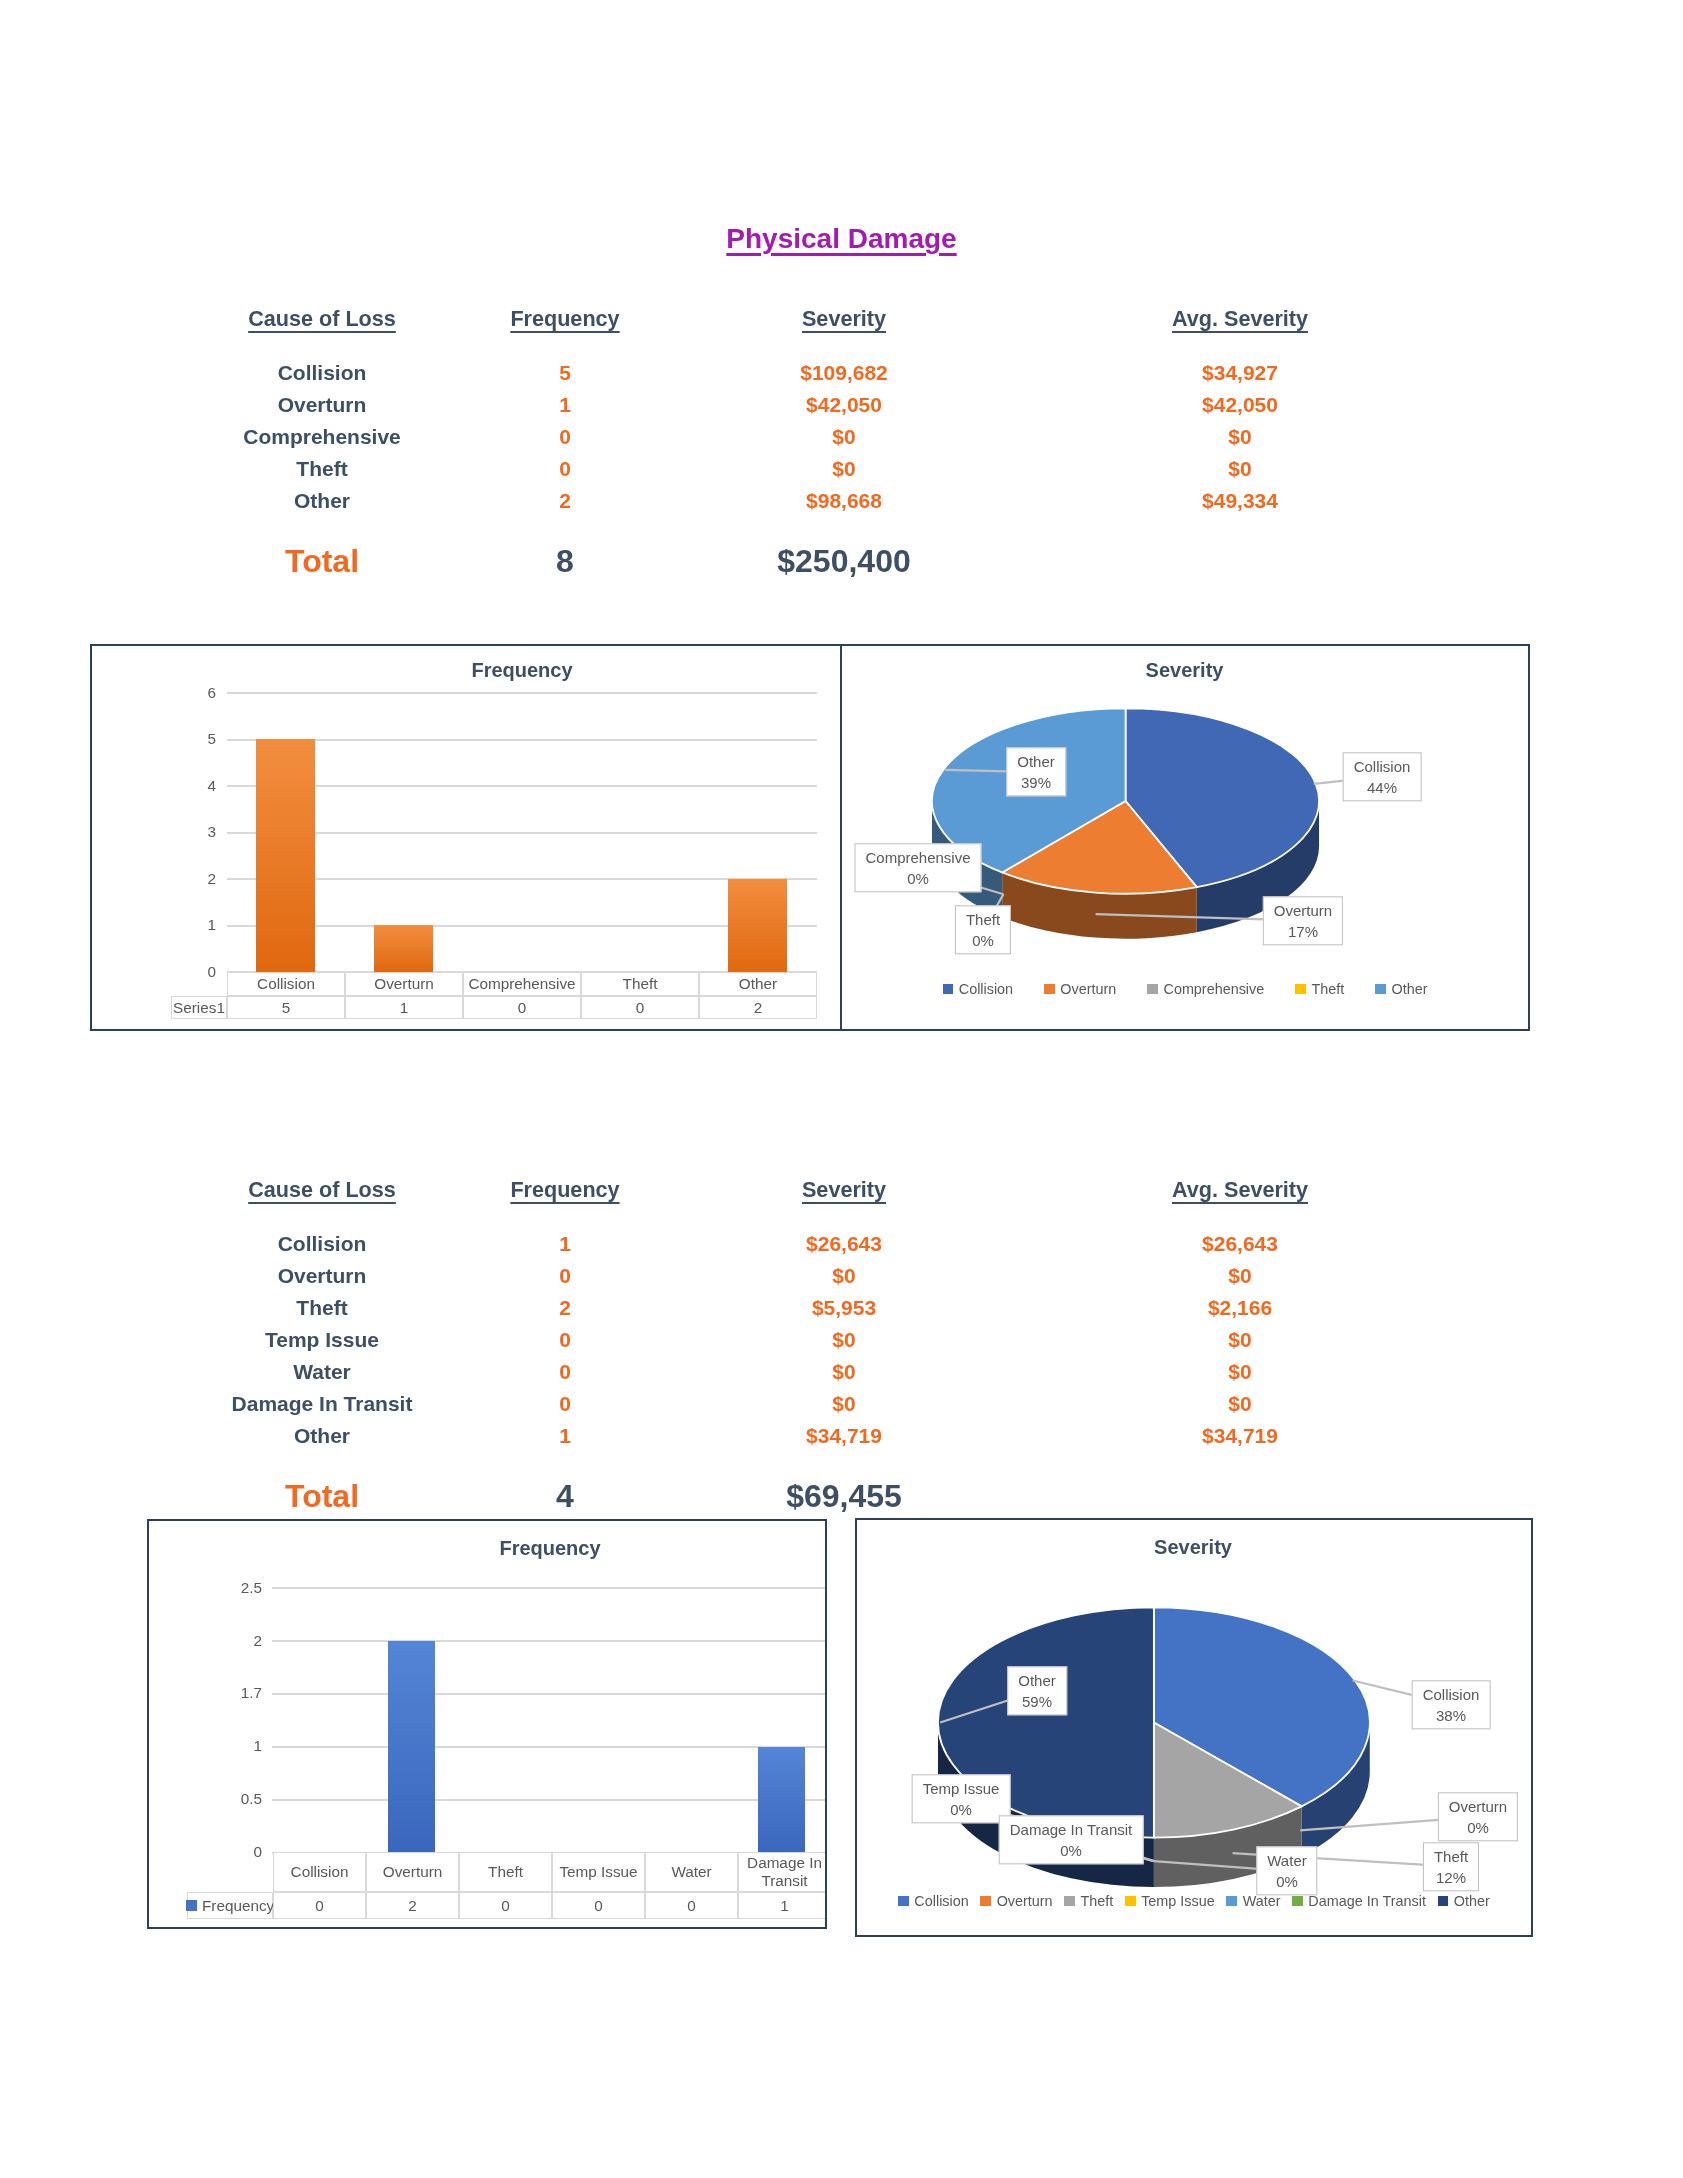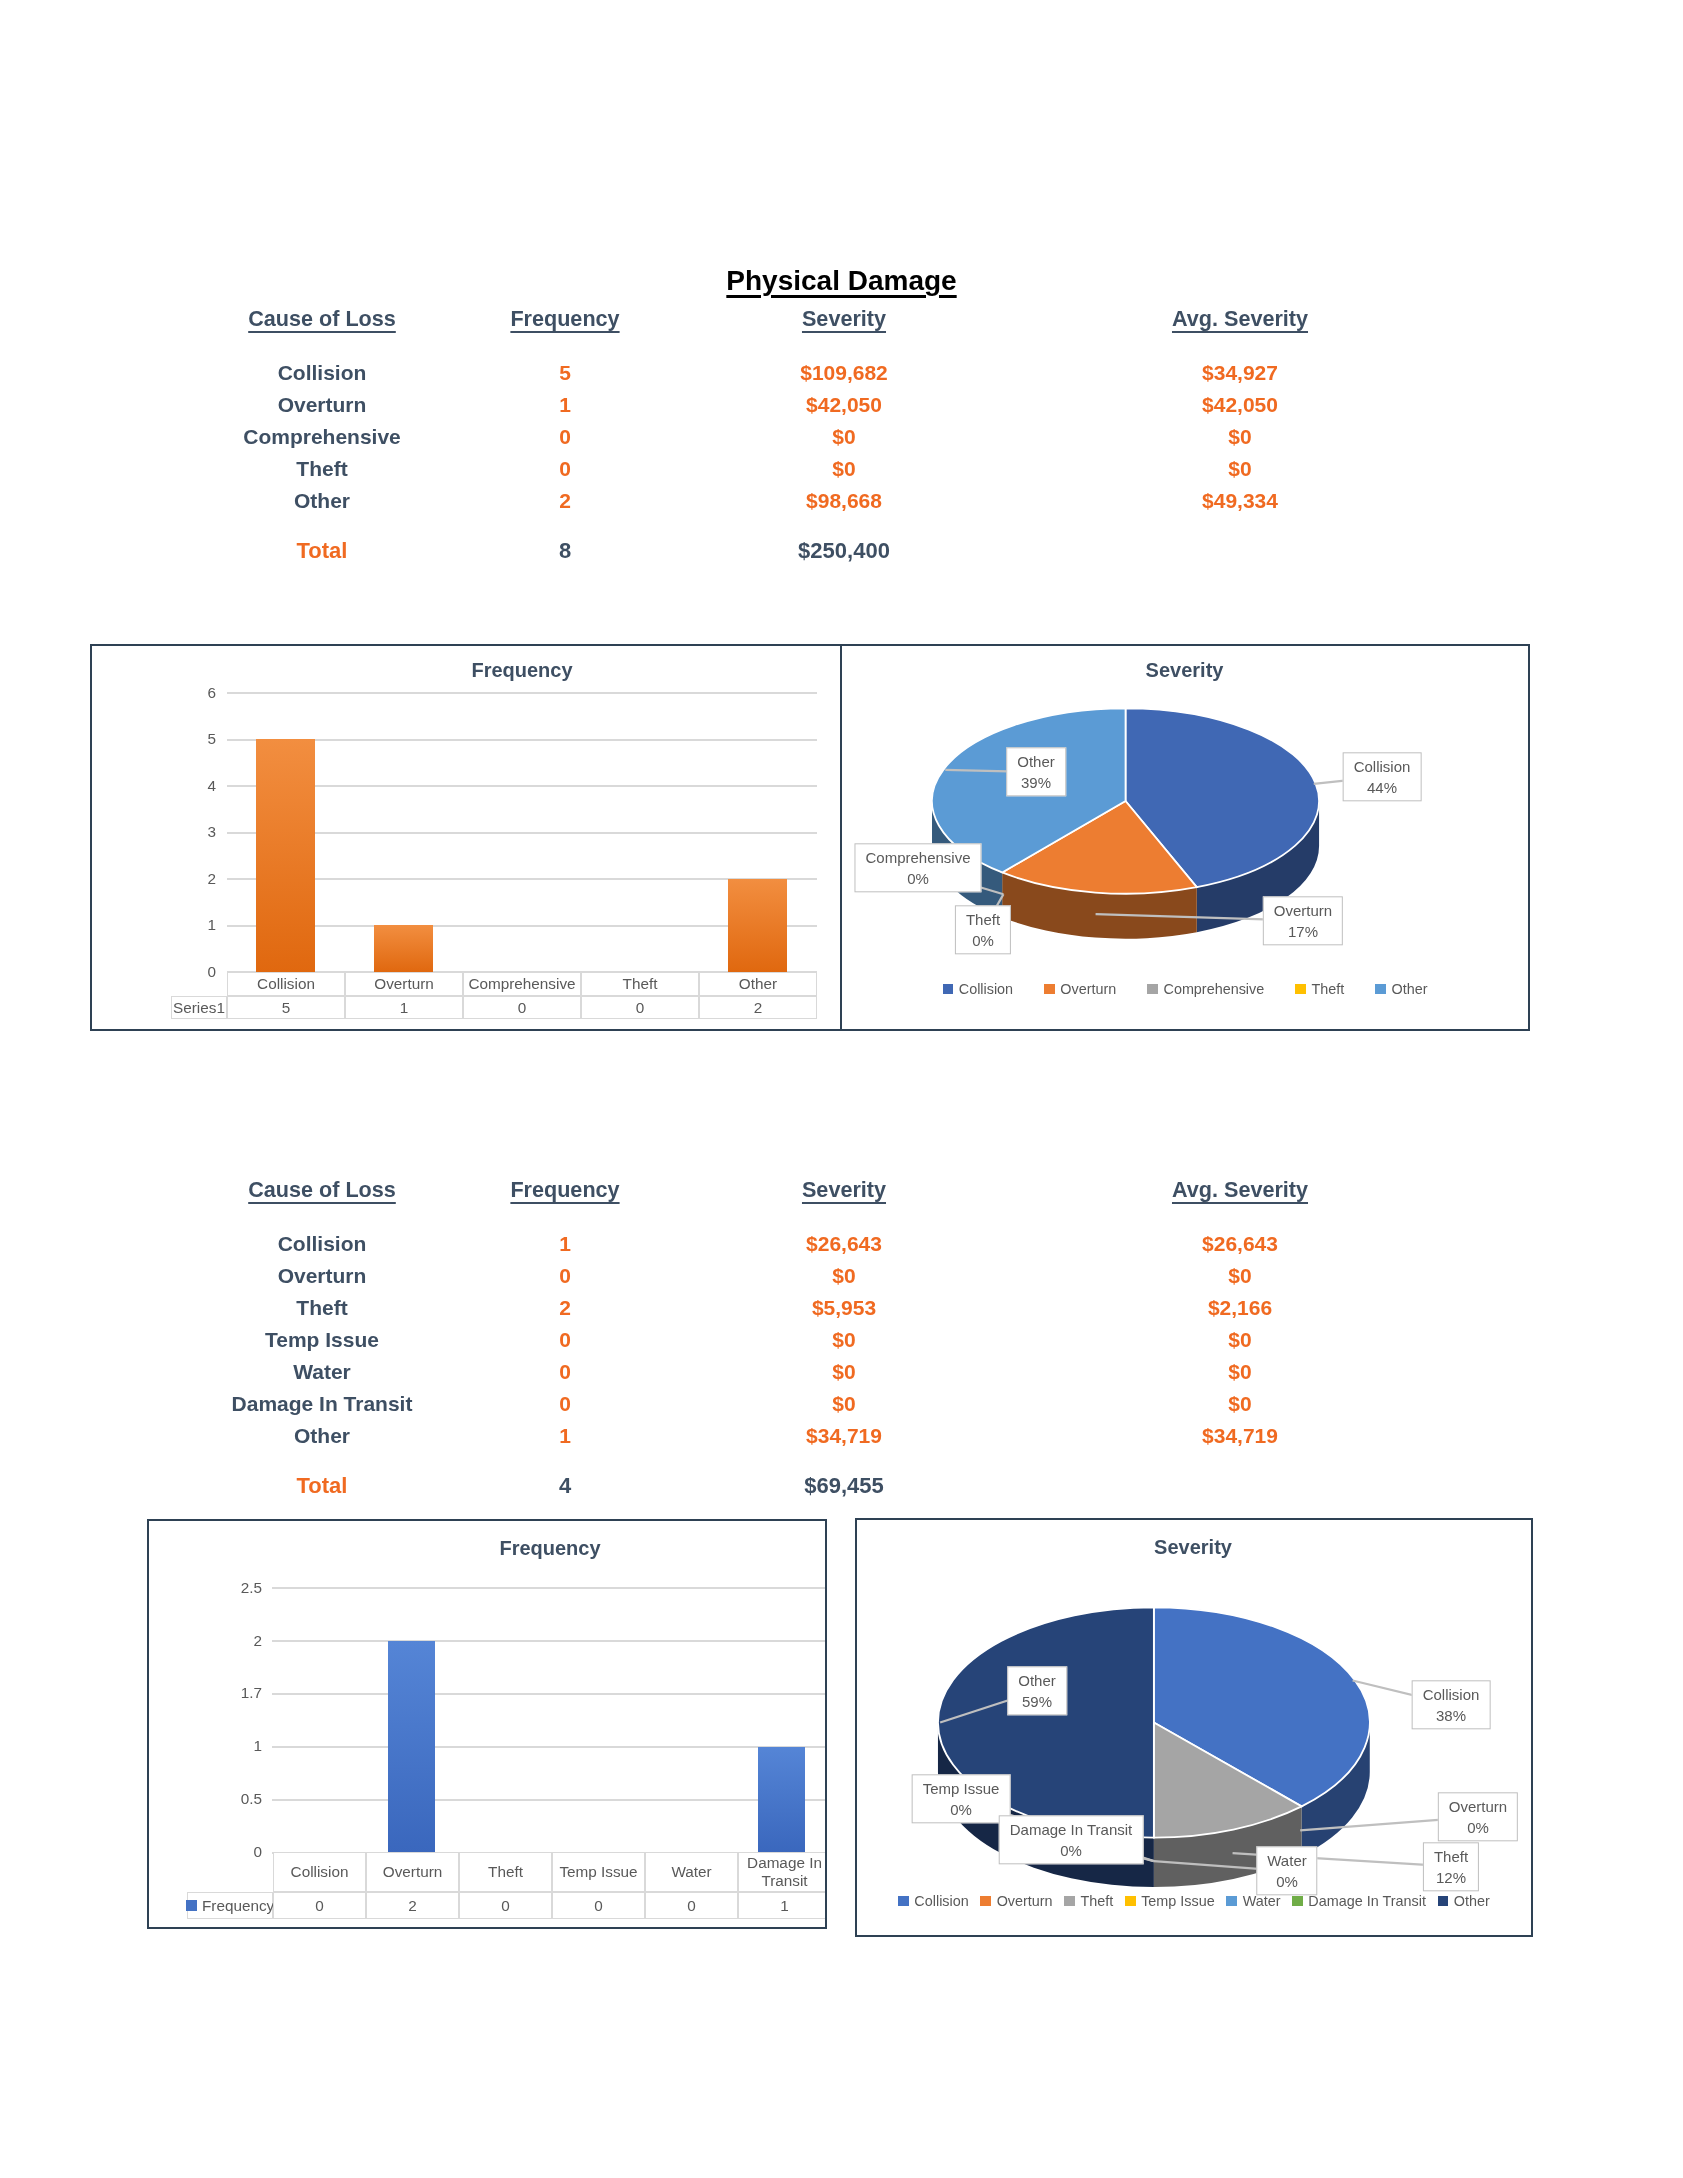--- a/index.html
+++ b/index.html
@@ -1,29 +1,29 @@
 <!DOCTYPE html>
 <html style="font-size:14.4px"><head>
 <meta charset="utf-8">
 <style>
   html,body{margin:0;padding:0;background:#fff;}
   .page{position:relative;width:1683px;height:2178px;background:#ffffff;
         font-family:"Liberation Sans",sans-serif;overflow:hidden;}
 
   .sec-title{position:absolute;left:0;width:100%;text-align:center;
-             font-size:28px;font-weight:bold;color:#000000;
-             text-decoration:underline;text-decoration-thickness:2.7px;text-underline-offset:5.4px;margin-top:42px;}
+             font-size:28px;font-weight:bold;color:#a21caf;
+             text-decoration:underline;text-decoration-thickness:2.7px;text-underline-offset:5.4px;}
 
   .loss-table{position:absolute;left:151px;display:grid;
               grid-template-columns:342px 144px 414px 378px;}
   .lt-h{font-size:21.6px;font-weight:bold;color:#3E4F63;text-align:center;
         margin-bottom:25px;}
   .lt-h span{text-decoration:underline;text-decoration-thickness:2.3px;text-underline-offset:4.5px;}
   .lt-d{font-size:21px;font-weight:bold;text-align:center;line-height:32px;}
-  .lt-t{font-size:22px;font-weight:bold;text-align:center;line-height:32px;margin-top:18px;}
+  .lt-t{font-size:32px;font-weight:bold;text-align:center;line-height:32px;margin-top:28px;}
   .c-navy{color:#3E4F63;}
   .c-orange{color:#F06A21;}
 
   .chart-box{position:absolute;border:2.7px solid #2E4154;background:#fff;
              box-sizing:border-box;overflow:hidden;}
   .chart-title{position:absolute;text-align:center;font-weight:bold;color:#3E4F63;font-size:20px;}
   .plot{position:absolute;}
   .gridline{position:absolute;left:0;right:0;height:1.8px;background:#D9D9D9;}
   .bar{position:absolute;bottom:0;}
   .ylab{position:absolute;text-align:right;font-size:15.3px;color:#595959;}

